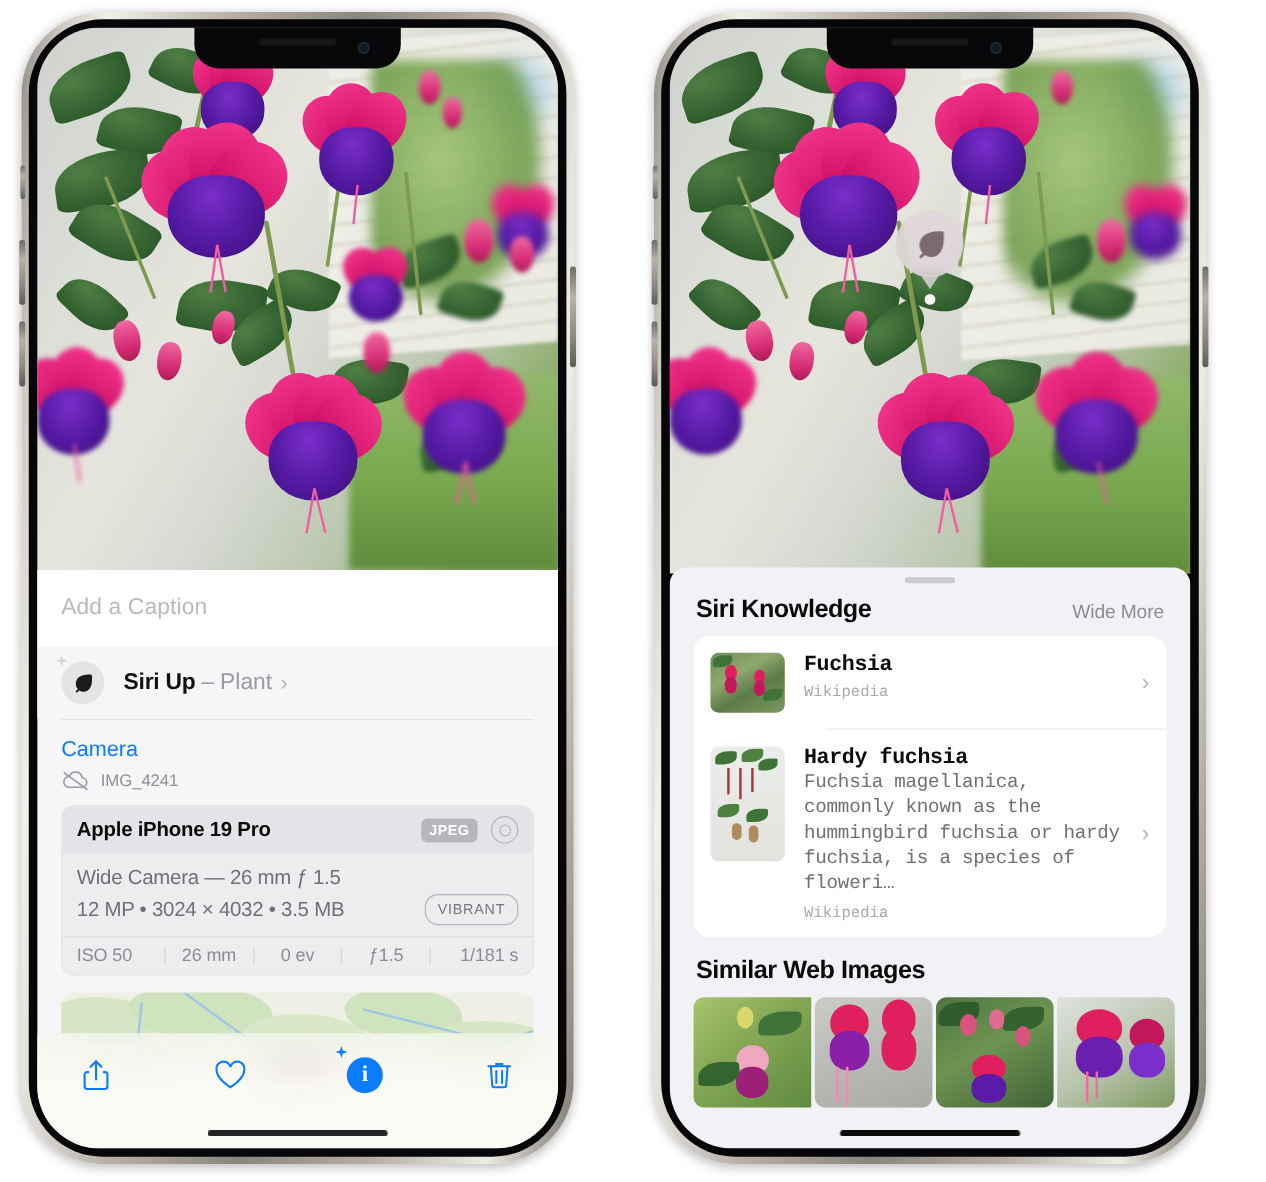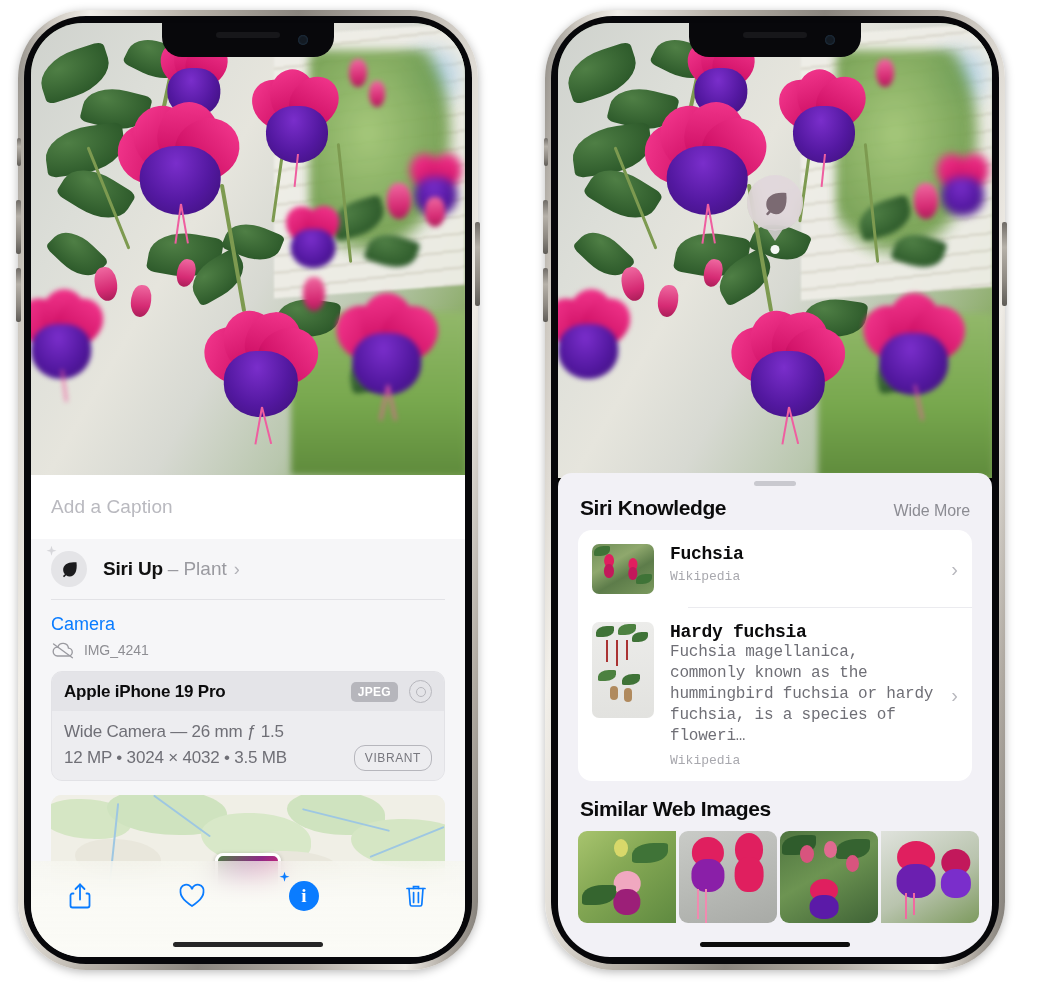--- a/index.html
+++ b/index.html
@@ -341,20 +341,31 @@
                 </span>
             </span>
           </div>
           <div class="cam-body">
             <div class="cam-line">Wide Camera — 26 mm ƒ 1.5</div>
             <div class="cam-line cam-line2">
               <span>12 MP • 3024 × 4032 • 3.5 MB</span>
               <span class="pill-vib">VIBRANT</span>
             </div>
           </div>
+          <div class="cam-exif">
+            <span class="exif-i">ISO 50</span>
+            <span class="exif-sep"></span>
+            <span class="exif-i">26 mm</span>
+            <span class="exif-sep"></span>
+            <span class="exif-i">0 ev</span>
+            <span class="exif-sep"></span>
+            <span class="exif-i">ƒ1.5</span>
+            <span class="exif-sep"></span>
+            <span class="exif-i">1/181 s</span>
+          </div>
         </div>
 
         <div class="mapwrap">
           <div class="mapbase"></div>
           <div class="mp" style="left:-10px;top:4px;width:90px;height:40px;background:#d5e6c4"></div>
           <div class="mp" style="left:56px;top:-6px;width:120px;height:46px;background:#cfe3bf"></div>
           <div class="mp" style="left:150px;top:18px;width:110px;height:52px;background:#d8e8c8"></div>
           <div class="mp" style="left:236px;top:-4px;width:98px;height:44px;background:#cfe3bf"></div>
           <div class="mp" style="left:300px;top:24px;width:120px;height:50px;background:#d5e6c4"></div>
           <div class="mp" style="left:24px;top:44px;width:86px;height:40px;background:#e9e7dc"></div>

